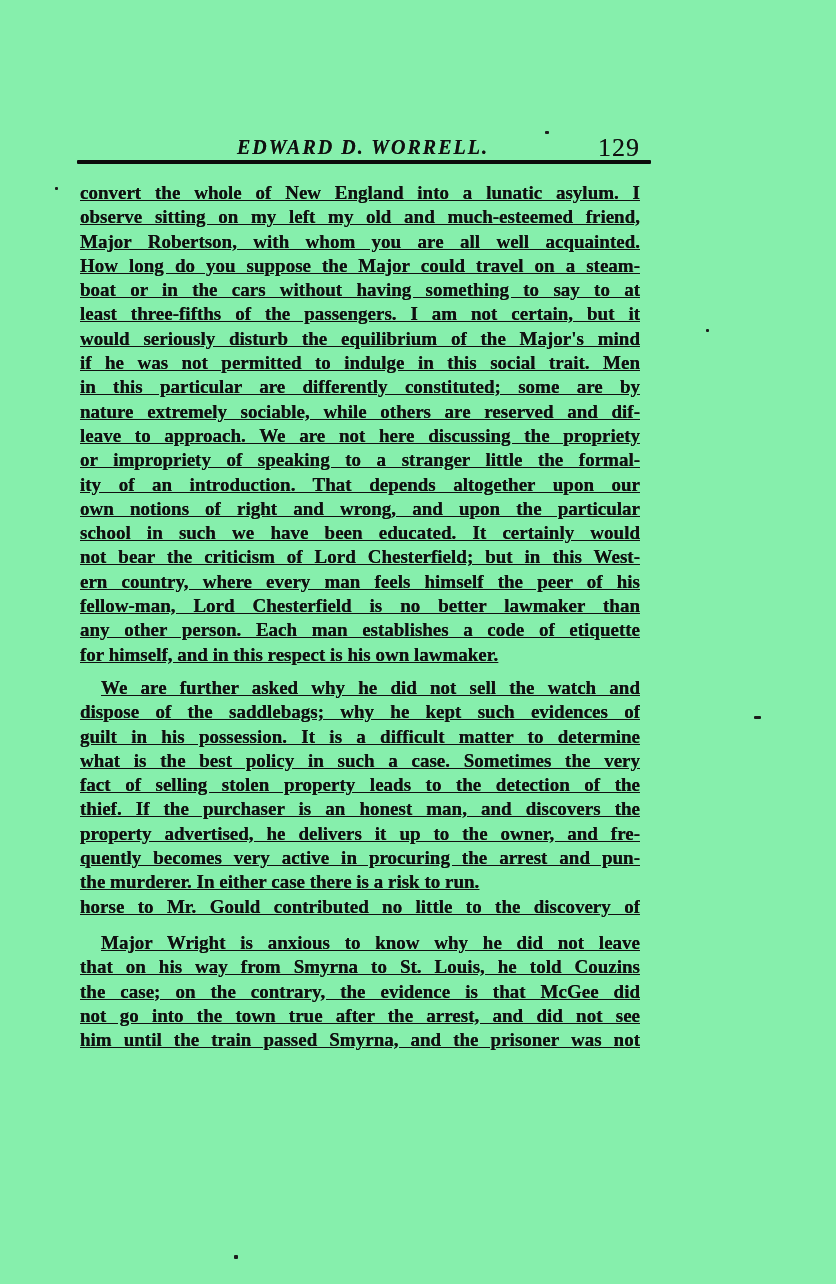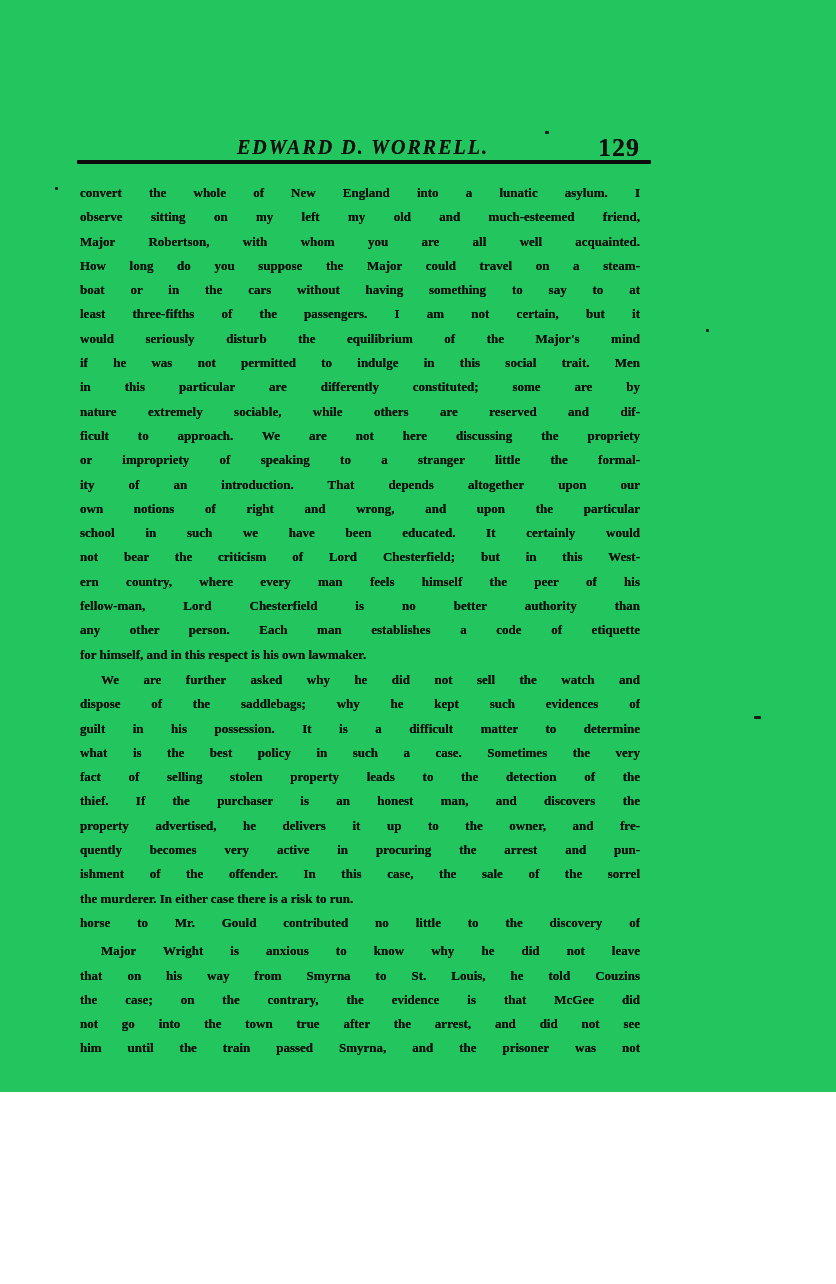--- a/index.html
+++ b/index.html
@@ -3,22 +3,22 @@
 <meta charset="utf-8">
 <style>
   html, body {
     margin: 0;
     padding: 0;
     background: #ffffff;
   }
   .page {
     position: relative;
     width: 836px;
-    height: 1092px;
-    background: #22c55e;
+    height: 1284px;
+    background: #86efac;
     overflow: hidden;
     font-family: "Liberation Serif", "DejaVu Serif", serif;
     color: #101010;
   }
   
   .running-head {
     position: absolute;
     left: 78px;
     top: 133px;
     width: 570px;
@@ -35,53 +35,54 @@
     font-style: italic;
     letter-spacing: 2px;
     white-space: nowrap;
     text-shadow: 0 0 0.6px rgba(0,0,0,0.75);
   }
   .head-number {
     position: absolute;
     right: 8px;
     top: 0;
     font-size: 26px;
-    font-weight: 700;
+    font-weight: 400;
     letter-spacing: 1px;
     text-shadow: 0 0 0.5px rgba(0,0,0,0.6);
   }
   .head-rule {
     position: absolute;
     left: 77px;
     top: 160px;
     width: 574px;
     height: 4px;
     background: #0c0c0c;
     border-radius: 1px;
   }
   
   .body-text {
     position: absolute;
     left: 80px;
     top: 181px;
     width: 560px;
   }
   .paragraph { margin: 0; padding: 0; }
-  .paragraph + .paragraph { margin-top: 1px; }
-  .paragraph.extra-space { margin-top: 4px; }
+  .paragraph + .paragraph { margin-top: 9px; }
+  .paragraph.extra-space { margin-top: 12px; }
   .line {
     height: 24.3px;
     line-height: 24.3px;
-    font-size: 13px;
+    font-size: 19px;
     font-weight: 700;
     text-align: justify;
     text-align-last: justify;
     white-space: normal;
     overflow: hidden;
     text-shadow: 0 0 0.6px rgba(0,0,0,0.8);
+    text-decoration: underline;
   }
   .line.indent { padding-left: 21px; }
   .line.unjustified {
     text-align: center;
     text-align-last: left;
   }
   
   .speck {
     position: absolute;
     background: #1c1c1c;
@@ -110,41 +111,40 @@
         <div class="line">convert the whole of New England into a lunatic asylum. I</div>
         <div class="line">observe sitting on my left my old and much-esteemed friend,</div>
         <div class="line">Major Robertson, with whom you are all well acquainted.</div>
         <div class="line">How long do you suppose the Major could travel on a steam-</div>
         <div class="line">boat or in the cars without having something to say to at</div>
         <div class="line">least three-fifths of the passengers. I am not certain, but it</div>
         <div class="line">would seriously disturb the equilibrium of the Major's mind</div>
         <div class="line">if he was not permitted to indulge in this social trait. Men</div>
         <div class="line">in this particular are differently constituted; some are by</div>
         <div class="line">nature extremely sociable, while others are reserved and dif-</div>
-        <div class="line">ficult to approach. We are not here discussing the propriety</div>
+        <div class="line">leave to approach. We are not here discussing the propriety</div>
         <div class="line">or impropriety of speaking to a stranger little the formal-</div>
         <div class="line">ity of an introduction. That depends altogether upon our</div>
         <div class="line">own notions of right and wrong, and upon the particular</div>
         <div class="line">school in such we have been educated. It certainly would</div>
         <div class="line">not bear the criticism of Lord Chesterfield; but in this West-</div>
         <div class="line">ern country, where every man feels himself the peer of his</div>
-        <div class="line">fellow-man, Lord Chesterfield is no better authority than</div>
+        <div class="line">fellow-man, Lord Chesterfield is no better lawmaker than</div>
         <div class="line">any other person. Each man establishes a code of etiquette</div>
         <div class="line unjustified">for himself, and in this respect is his own lawmaker.</div>
       </div>
       <div class="paragraph">
         <div class="line indent">We are further asked why he did not sell the watch and</div>
         <div class="line">dispose of the saddlebags; why he kept such evidences of</div>
         <div class="line">guilt in his possession. It is a difficult matter to determine</div>
         <div class="line">what is the best policy in such a case. Sometimes the very</div>
         <div class="line">fact of selling stolen property leads to the detection of the</div>
         <div class="line">thief. If the purchaser is an honest man, and discovers the</div>
         <div class="line">property advertised, he delivers it up to the owner, and fre-</div>
         <div class="line">quently becomes very active in procuring the arrest and pun-</div>
-        <div class="line">ishment of the offender. In this case, the sale of the sorrel</div>
         <div class="line unjustified">the murderer. In either case there is a risk to run.</div>
         <div class="line">horse to Mr. Gould contributed no little to the discovery of</div>
       </div>
       <div class="paragraph extra-space">
         <div class="line indent">Major Wright is anxious to know why he did not leave</div>
         <div class="line">that on his way from Smyrna to St. Louis, he told Couzins</div>
         <div class="line">the case; on the contrary, the evidence is that McGee did</div>
         <div class="line">not go into the town true after the arrest, and did not see</div>
         <div class="line">him until the train passed Smyrna, and the prisoner was not</div>
       </div>

